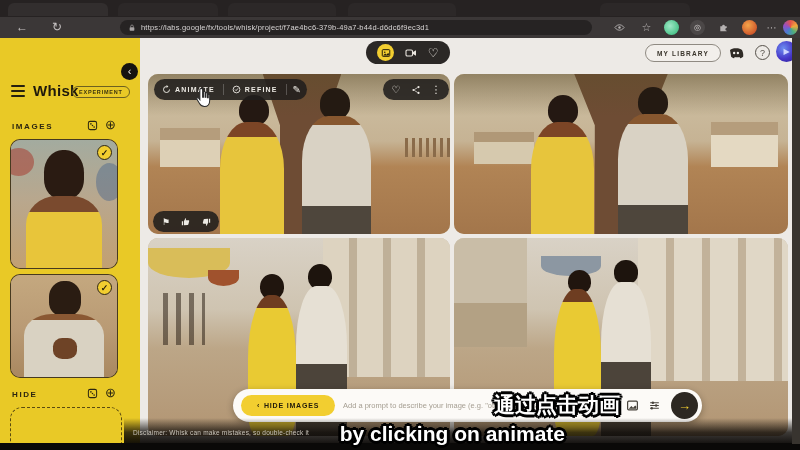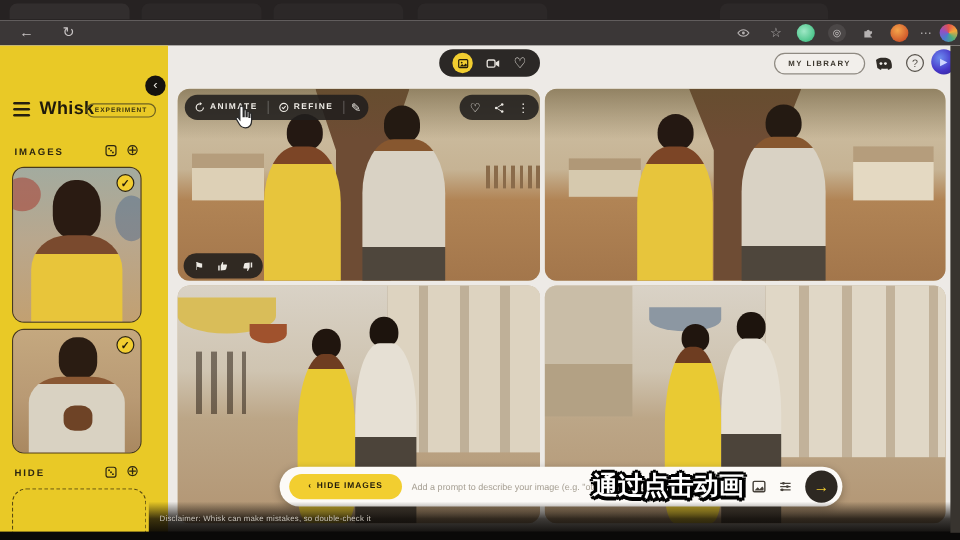--- a/index.html
+++ b/index.html
@@ -85,20 +85,29 @@
     <div class="favdot" style="left:232px;"></div>
     <div class="tab dim" style="left:228px;width:108px;"></div>
     <div class="favdot" style="left:352px;"></div>
     <div class="tab dim" style="left:348px;width:108px;"></div>
     <div class="tab dim" style="left:600px;width:90px;"></div>
   </div>
 
   <div class="abs addrbar">
     <span class="navglyph" style="left:16px;">←</span>
     <span class="navglyph" style="left:52px;">↻</span>
+    <div class="urlpill">
+      <span>
+        <svg width="8" height="8" viewBox="0 0 24 24">
+            <rect x="5" y="10" width="14" height="10" rx="2" fill="#a7a3a3"></rect>
+            <path d="M8 10V7a4 4 0 0 1 8 0v3" fill="none" stroke="#a7a3a3" stroke-width="2"></path>
+          </svg>
+      </span>
+      <span class="urltext">https://labs.google/fx/tools/whisk/project/f7ae4bc6-379b-49a7-b44d-d6dc6f9ec3d1</span>
+    </div>
     <span class="chromeicon" style="left:612px;">
       <svg width="11" height="11" viewBox="0 0 24 24">
           <path d="M2 12s4-6 10-6 10 6 10 6-4 6-10 6S2 12 2 12z" fill="none" stroke="#b5b1b1" stroke-width="2"></path>
           <circle cx="12" cy="12" r="2.6" fill="#b5b1b1"></circle>
         </svg>
     </span>
     <span class="chromeicon" style="left:639px;font-size:11px;">☆</span>
     <span class="chromeicon extdot" style="left:664px;background:radial-gradient(circle at 40% 40%,#9fe8c6,#2bb673);"></span>
     <span class="chromeicon extdot" style="left:690px;background:#4b4747;color:#cfcbcb;font-size:8px;">◎</span>
     <span class="chromeicon" style="left:716px;">
@@ -325,14 +334,15 @@
     </span>
     <span class="sendbtn">→</span>
   </div>
 
   <div class="abs darkband"></div>
   <div class="abs blackstrip"></div>
   <div class="abs disclaimer">Disclaimer: Whisk can make mistakes, so double-check it</div>
   <div class="abs rightedge"></div>
 
   <div class="abs subtitle" style="left:320px;top:391px;width:300px;">通过点击动画</div>
+  <div class="abs subtitle" style="left:265px;top:422px;width:300px;">by clicking on animate</div>
 
 </div>
 
 </body></html>

